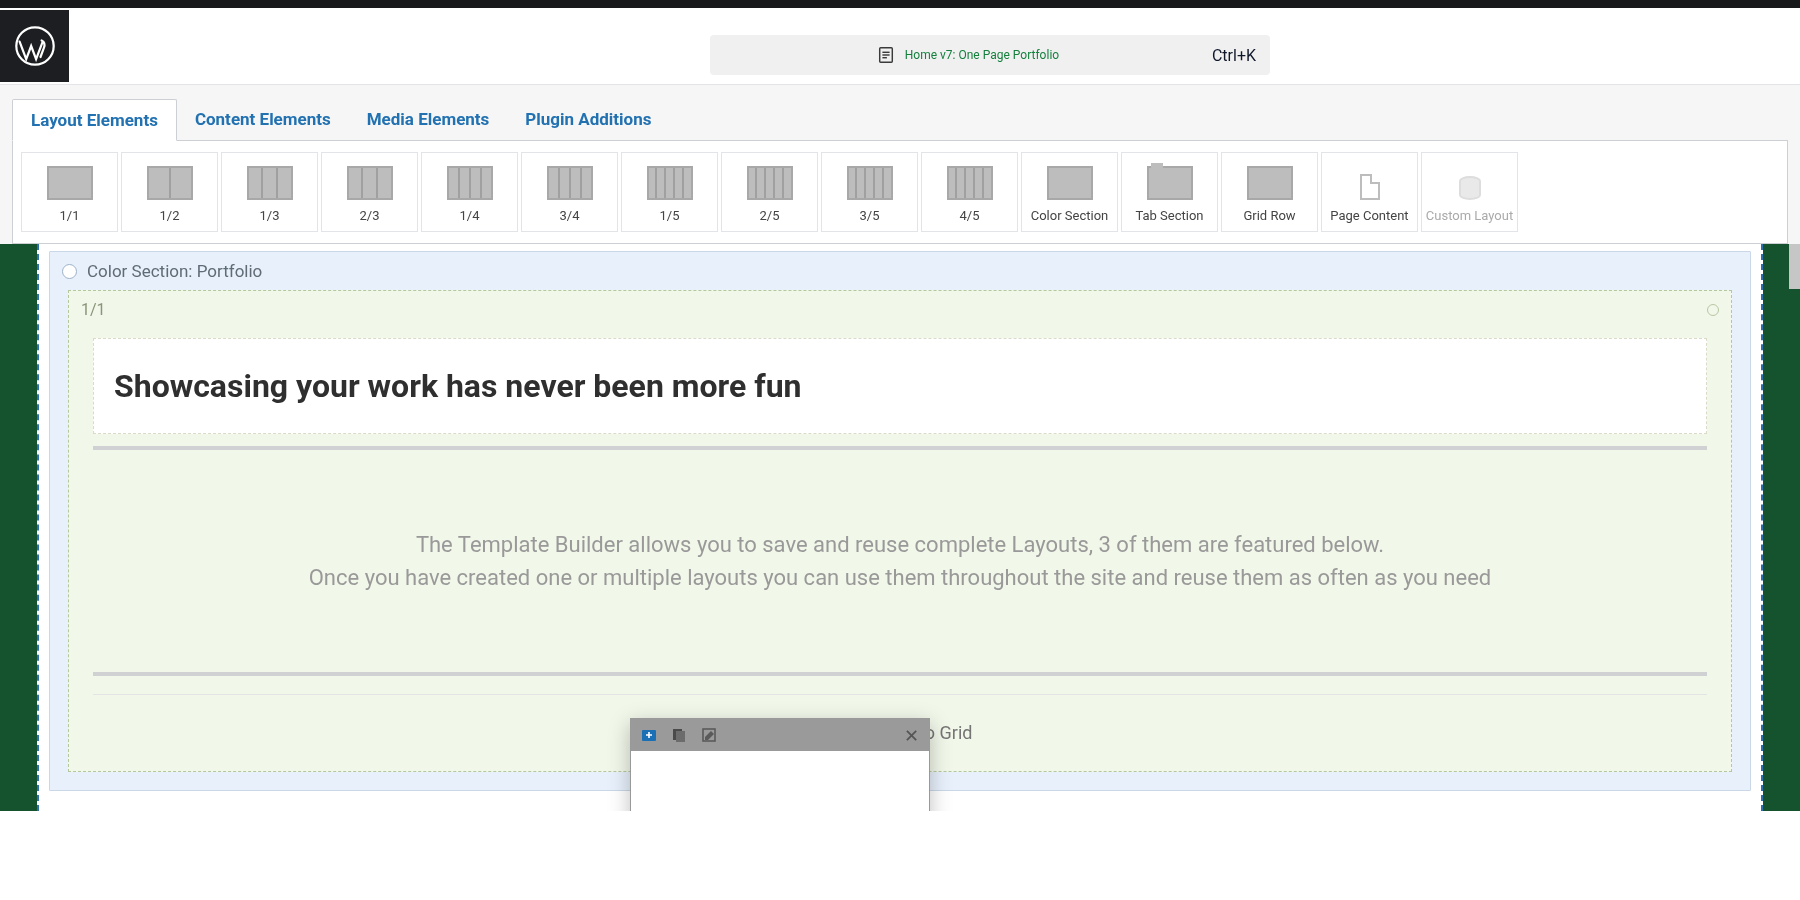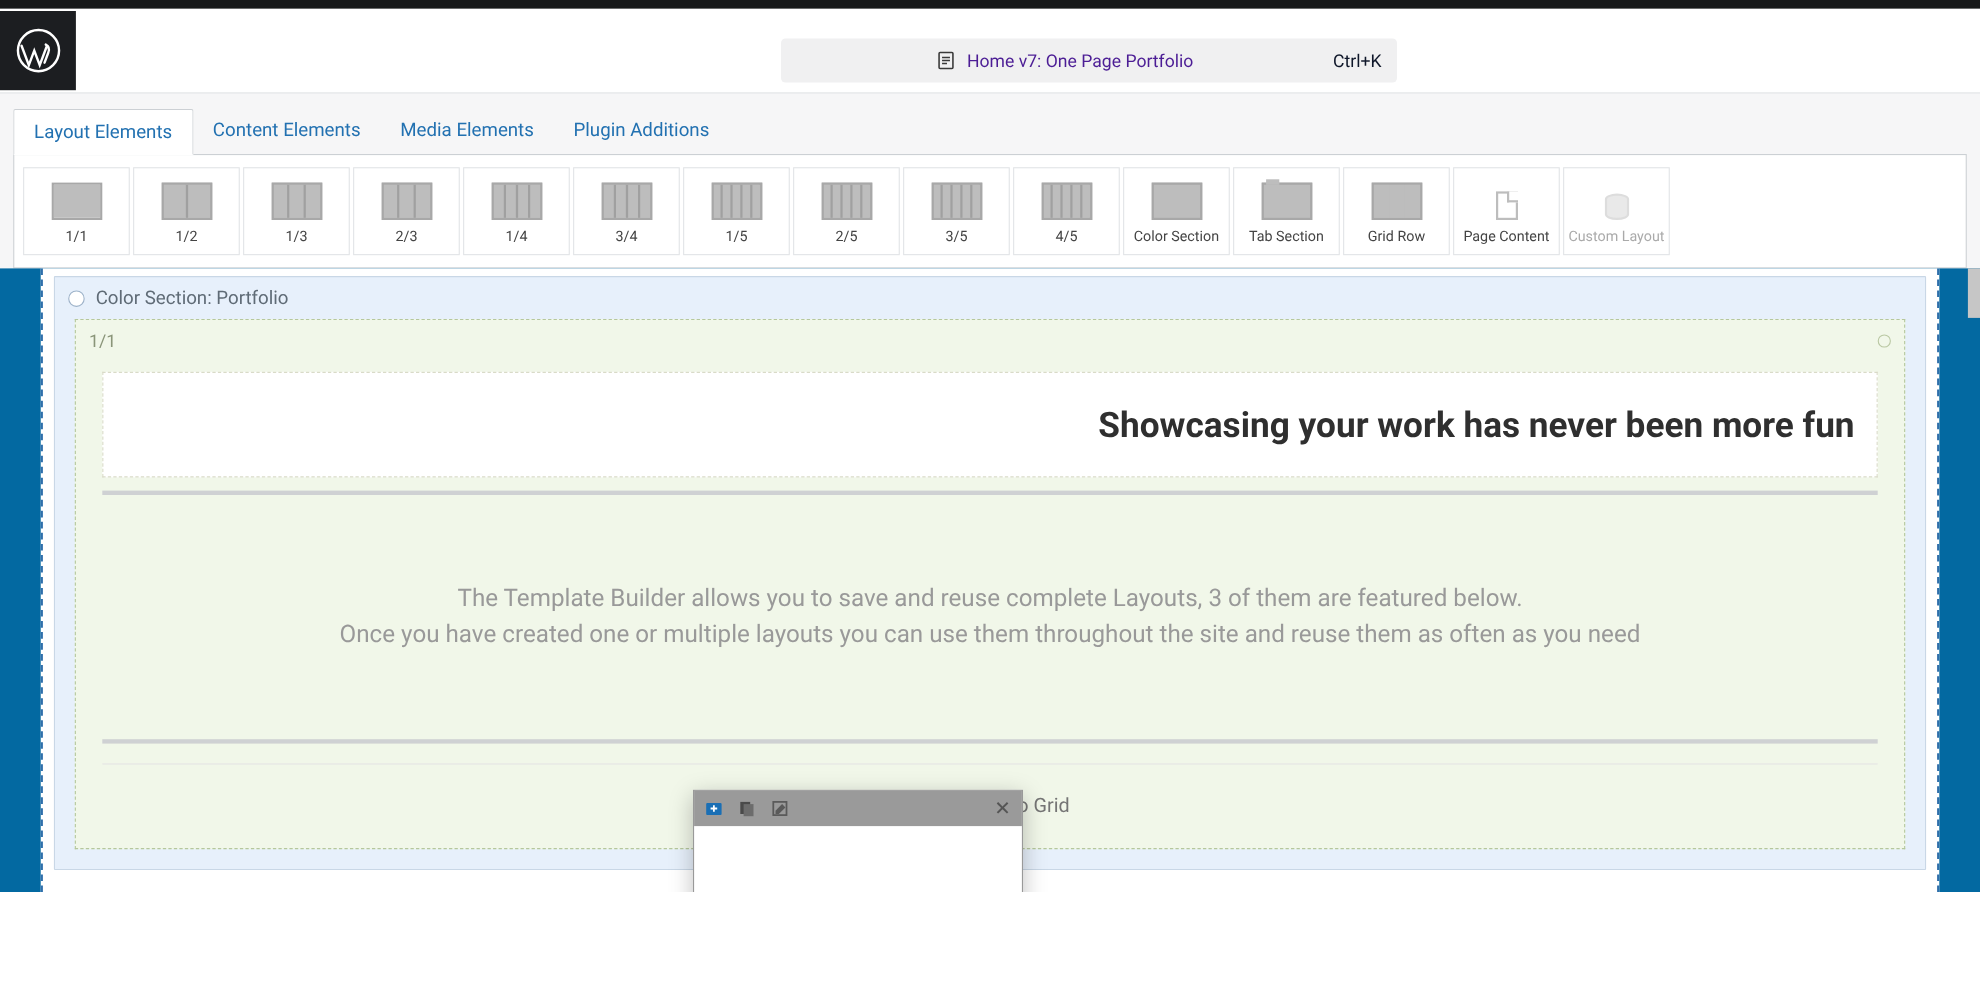--- a/index.html
+++ b/index.html
@@ -38,42 +38,43 @@
     display: flex;
     align-items: center;
     padding: 0 14px;
   }
   .search-pill .center-area {
     flex: 1;
     display:flex;
     align-items:center;
     justify-content:center;
     gap:10px;
-    color:#4c1d95;
-    font-size:16px;
+    color:#15803d;
+    font-size:12px;
   }
   .search-pill .shortcut {
     color:#0f172a;
     font-size:16px;
   }
 
   
   .builder-bar {
     background: #f6f6f7;
     padding: 14px 12px 0 12px;
     border-top: 1px solid #e2e4e7;
     position: relative;
     box-shadow: 0 12px 18px -14px rgba(0,0,0,0.35);
   }
   .tabs { display:flex; }
   .tab {
     padding: 10px 18px;
     font-size: 17px;
     color: #2271b1;
     cursor: pointer;
+    font-weight: bold;
   }
   .tab.active {
     background: #fff;
     border: 1px solid #ccd0d4;
     border-bottom: 1px solid #fff;
     border-radius: 2px 2px 0 0;
     color: #2271b1;
     position: relative;
     z-index: 2;
   }
@@ -129,21 +130,21 @@
     width:20px; height:26px; border:2px solid #bdbdbd; background:#fff;
   }
   .glyph.doc::after{content:'';position:absolute;right:-2px;top:-2px;width:8px;height:8px;background:#fff;border-left:2px solid #bdbdbd;border-bottom:2px solid #bdbdbd;}
   
   .glyph.db {
     width:22px;height:24px;border:2px solid #d6d6d6;border-radius:11px/5px;background:#f1f1f1;
   }
 
   
   .canvas-wrap {
-    background:#0369a1;
+    background:#14532d;
     padding: 0 0 0 0;
     position:relative;
   }
   .scroll-edge{
     position:absolute; right:0; top:0; width:11px; height:45px; background:#c6c6c6;
   }
   .canvas {
     border-left: 2px dashed #2f6fab;
     border-right: 2px dashed #2f6fab;
     margin: 0 37px;
@@ -178,21 +179,21 @@
     color:#8a9579;font-size:16px;
   }
   .col-head .drag-circle{
     width:12px;height:12px;border:1px solid #b9c7a2;border-radius:50%;
   }
   .inner-block{
     background:#fff;
     border:1px dashed #d9dbc8;
     margin:10px 24px;
     padding:28px 20px;
-    text-align:right;
+    text-align:left;
   }
   .heading-big {
     font-size:32px;
     font-weight:700;
     color:#2f2f2f;
   }
   .rule-line{
     height:4px;background:#cfd1d3;margin:12px 24px;
   }
   .desc-block{

